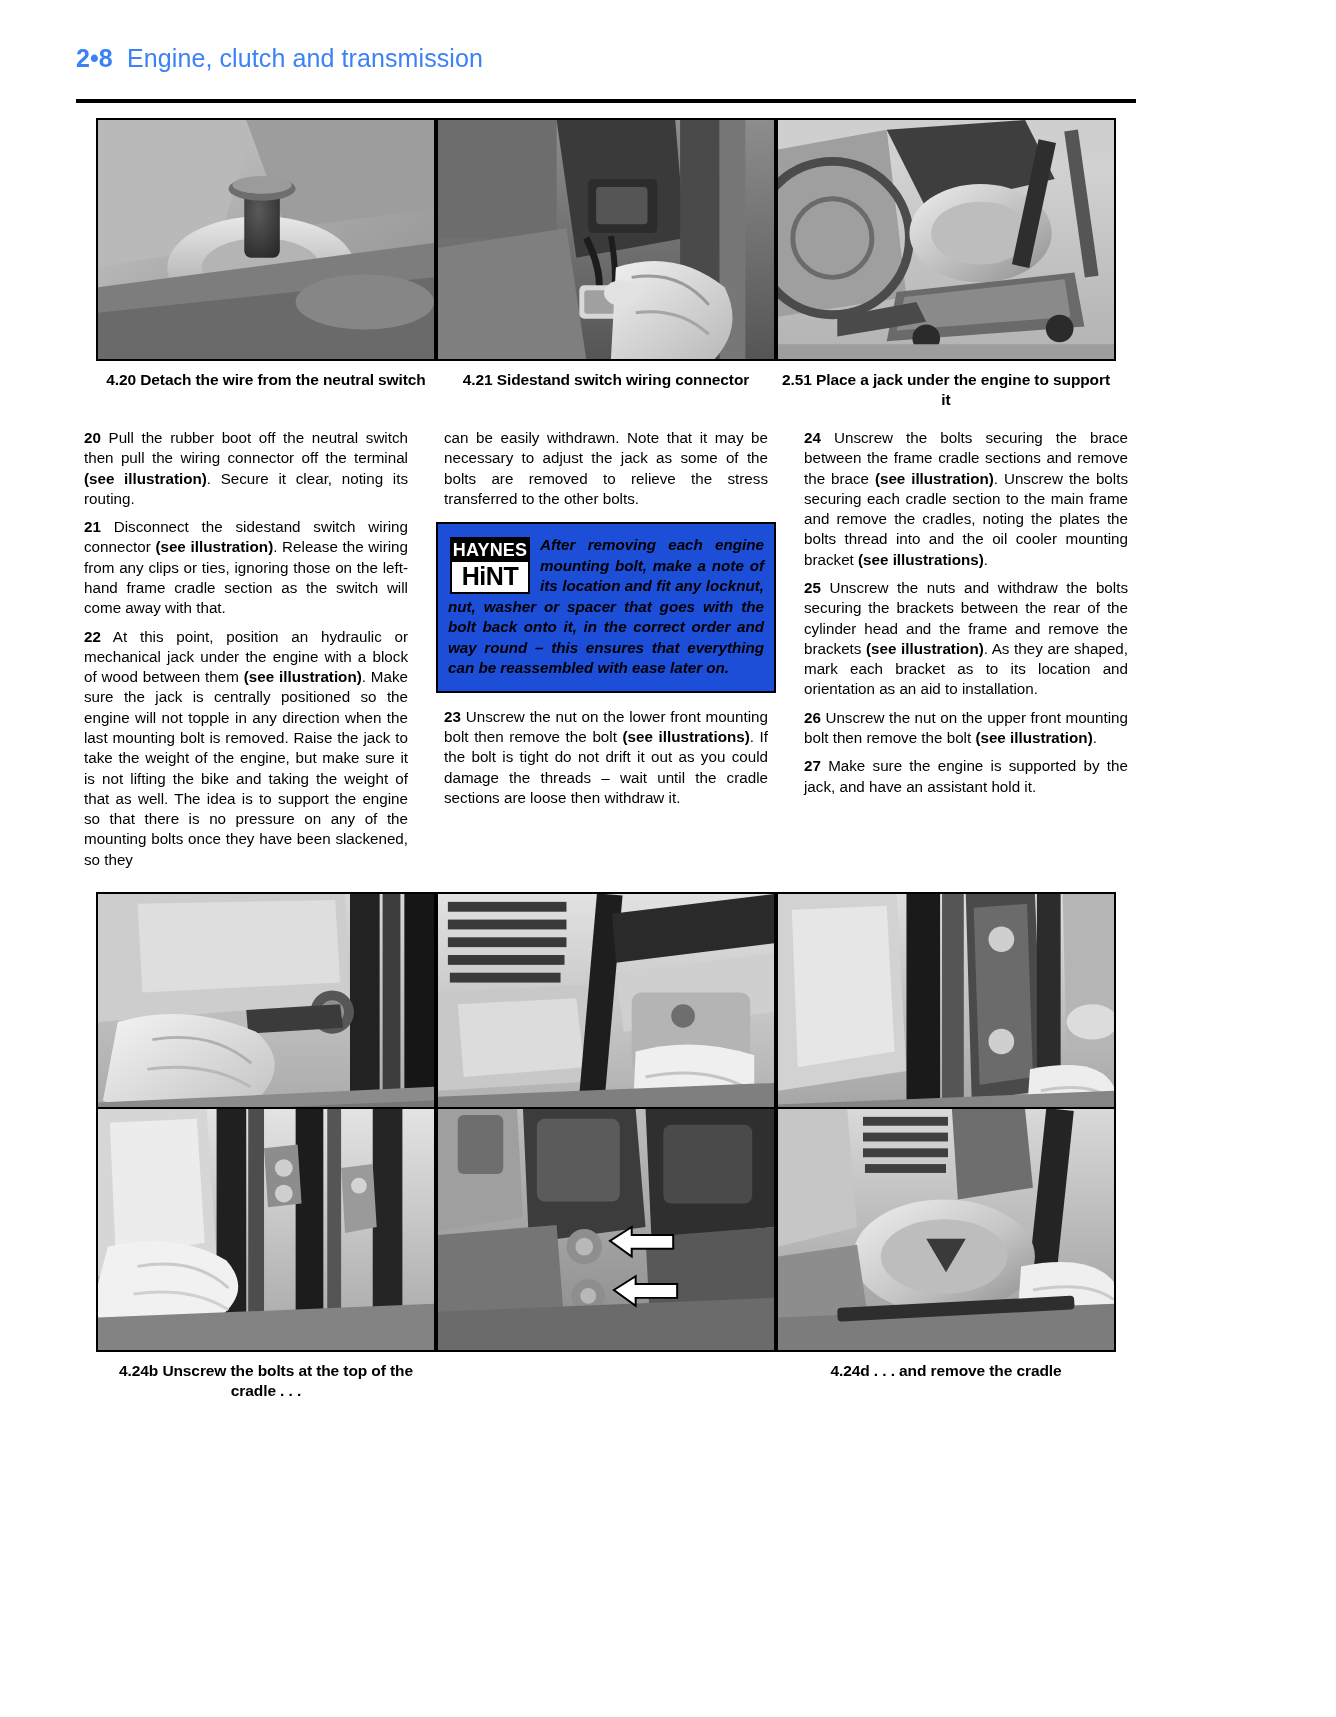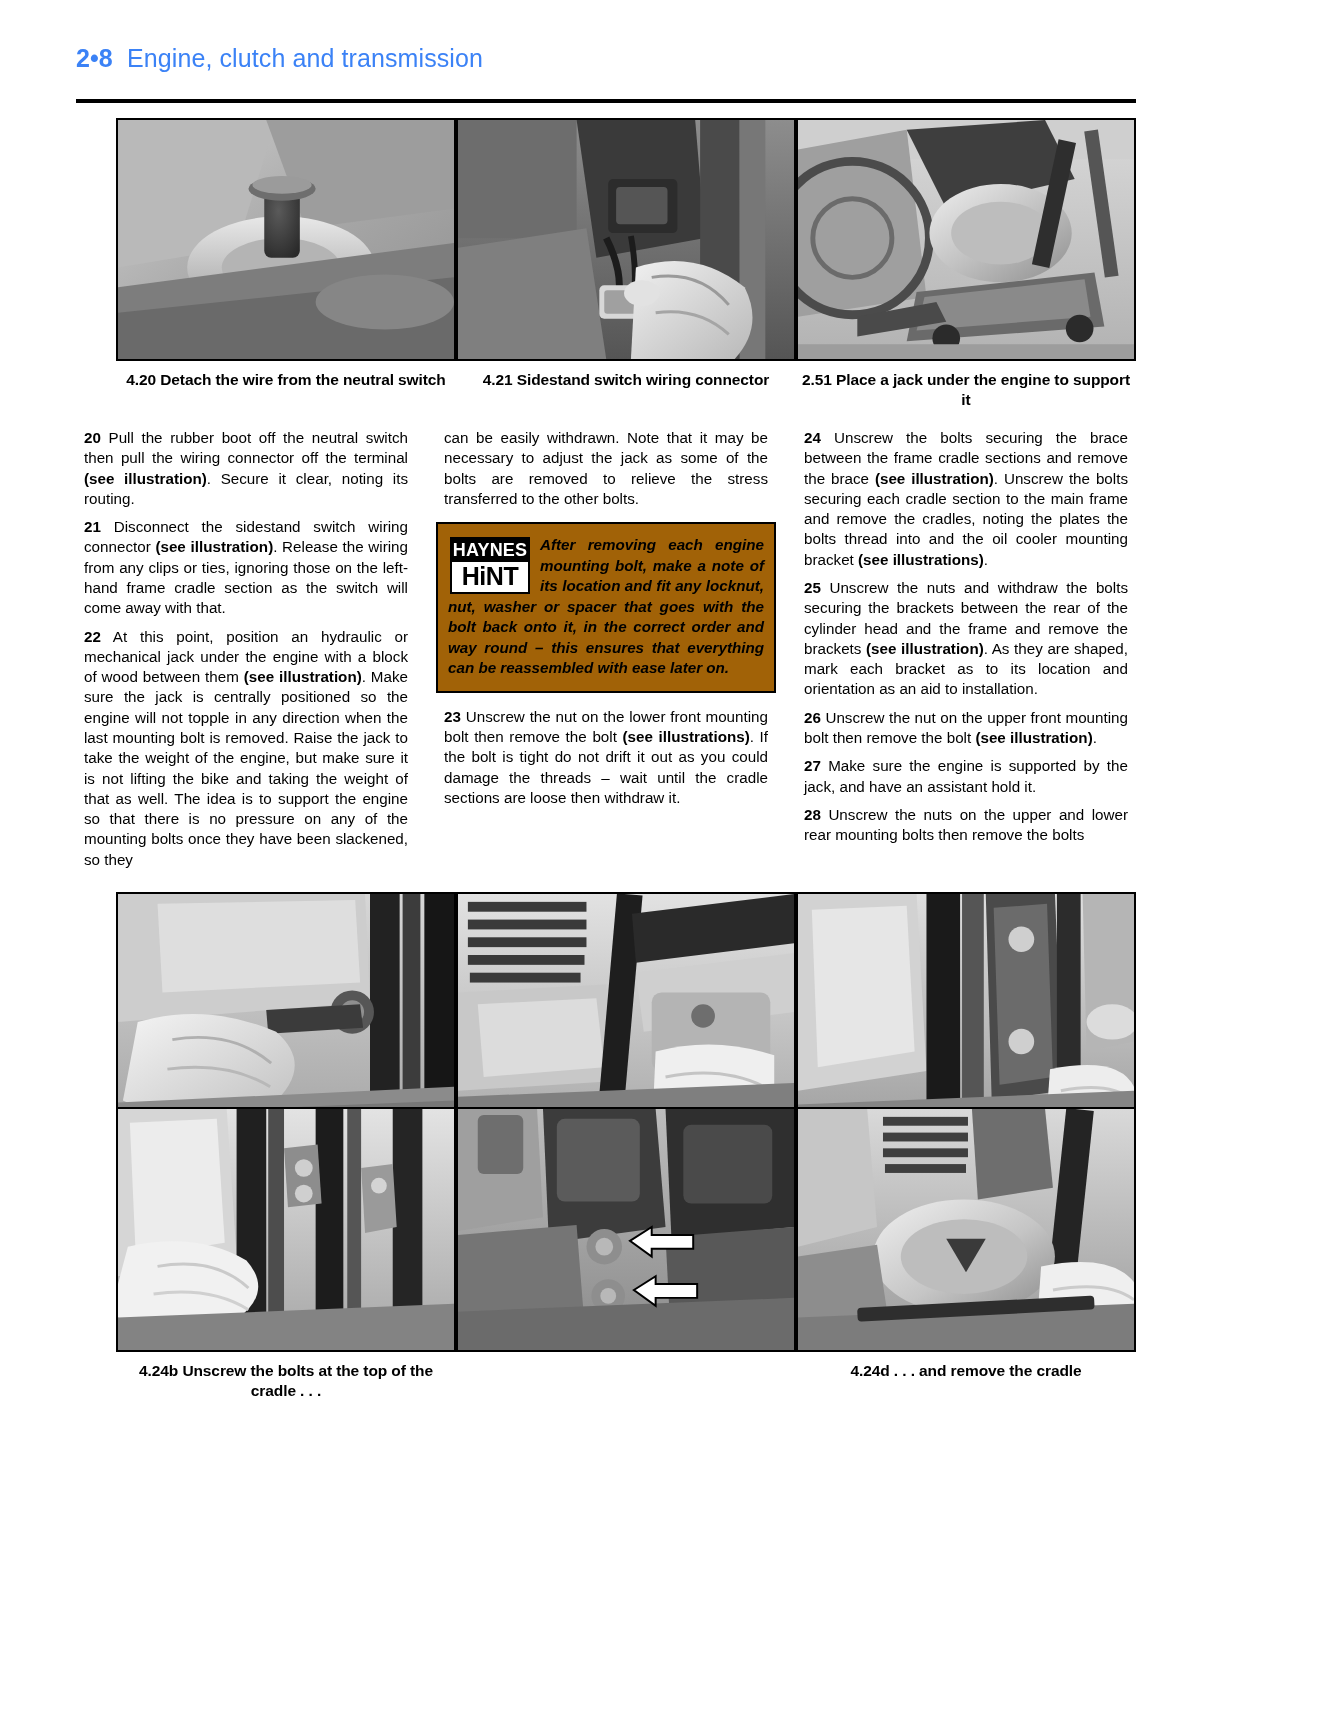--- a/index.html
+++ b/index.html
@@ -49,21 +49,21 @@
     height: 4px;
     background: #000;
   }
 
   
   .row {
     position: absolute;
     left: 76px;
     width: 1060px;
     display: flex;
-    justify-content: flex-end;
+    justify-content: center;
   }
   .cell {
     width: 340px;
   }
   .photo {
     width: 340px;
     border: 2px solid #000;
     box-sizing: border-box;
     position: relative;
     overflow: hidden;
@@ -102,21 +102,21 @@
     margin: 8px;
   }
   .col p + p { margin-top: 0px; }
   .num { font-weight: bold; }
   .b { font-weight: bold; }
 
   
   .hint-box {
     margin: 13px 0 14px 0;
     border: 2px solid #000;
-    background: #a16207;
+    background: #1d4ed8;
     padding: 11px 10px 12px 10px;
     box-sizing: border-box;
   }
   .hint-logo {
     float: left;
     width: 80px;
     margin: 2px 10px 2px 2px;
     border: 2px solid #000;
     background: #fff;
     box-sizing: border-box;
@@ -287,21 +287,20 @@
       </div>
 
       <p><span class="num">23</span> <span>Unscrew the nut on the lower front mounting bolt then remove the bolt </span><span class="b">(see illustrations)</span><span>. If the bolt is tight do not drift it out as you could damage the threads – wait until the cradle sections are loose then withdraw it.</span></p>
     </div>
 
     <div class="col">
       <p><span class="num">24</span> <span>Unscrew the bolts securing the brace between the frame cradle sections and remove the brace </span><span class="b">(see illustration)</span><span>. Unscrew the bolts securing each cradle section to the main frame and remove the cradles, noting the plates the bolts thread into and the oil cooler mounting bracket </span><span class="b">(see illustrations)</span><span>.</span></p>
       <p><span class="num">25</span> <span>Unscrew the nuts and withdraw the bolts securing the brackets between the rear of the cylinder head and the frame and remove the brackets </span><span class="b">(see illustration)</span><span>. As they are shaped, mark each bracket as to its location and orientation as an aid to installation.</span></p>
       <p><span class="num">26</span> <span>Unscrew the nut on the upper front mounting bolt then remove the bolt </span><span class="b">(see illustration)</span><span>.</span></p>
       <p><span class="num">27</span> <span>Make sure the engine is supported by the jack, and have an assistant hold it.</span></p>
-      <p><span class="num">28</span> <span>Unscrew the nuts on the upper and lower rear mounting bolts then remove the bolts</span></p>
     </div>
   </div>
 
   <div class="row" style="top:892px;">
 
     <div class="cell">
       <div class="photo h2">
         <svg viewBox="0 0 340 248" width="100%" height="100%" preserveAspectRatio="none">
           <defs>
             <linearGradient id="g23a" x1="0" y1="0" x2="0" y2="1">

